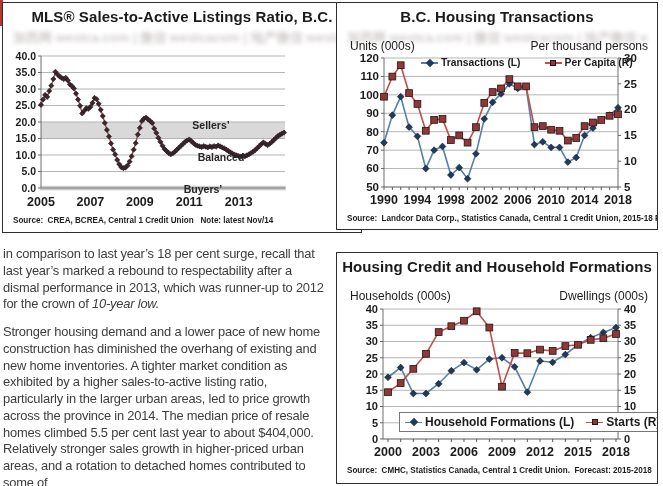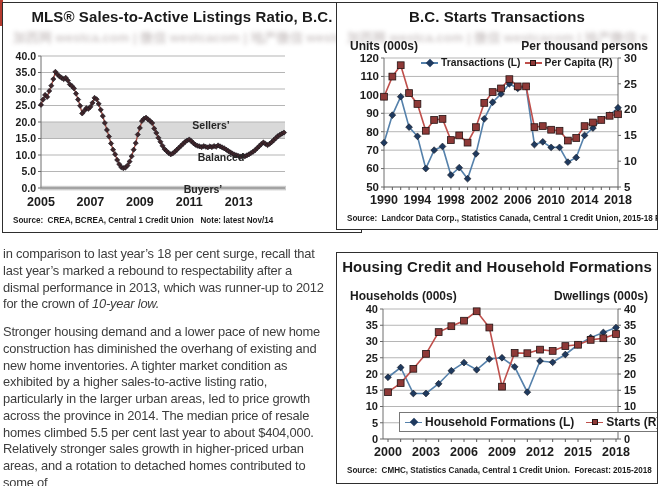--- a/index.html
+++ b/index.html
@@ -6,30 +6,30 @@
   .page{position:relative;width:663px;height:486px;background:#fff;overflow:hidden;
         font-family:"Liberation Sans",sans-serif;}
   .chart-box{position:absolute;background:#fff;border:1.5px solid #2e2e2e;box-sizing:border-box;overflow:hidden;}
   #chart1{left:2px;top:2px;width:360px;height:231px;}
   #chart2{left:336px;top:2px;width:322px;height:228px;}
   #chart3{left:336px;top:252px;width:322px;height:232px;}
   .chart-title{position:absolute;top:5px;left:0;right:0;text-align:center;font-weight:bold;
                font-size:15px;color:#1a1a1a;letter-spacing:.1px;white-space:nowrap;}
   .title-blur{position:absolute;top:26px;left:10px;right:10px;text-align:center;font-size:13px;
               font-weight:bold;color:#9a8d8d;filter:blur(2.3px);opacity:.45;white-space:nowrap;overflow:hidden;}
-  .corner-label{position:absolute;top:36px;font-weight:bold;font-size:12px;color:#1c1c1c;white-space:nowrap;}
+  .corner-label{position:absolute;top:36px;font-weight:normal;font-size:12px;color:#1c1c1c;white-space:nowrap;}
   .corner-left{left:13px;} .corner-right{right:9px;}
   .plot-svg{position:absolute;left:0;top:0;}
   svg text{font-family:"Liberation Sans",sans-serif;font-weight:bold;fill:#1c1c1c;}
   .chart-source{position:absolute;left:10px;font-size:9.3px;font-weight:bold;color:#1c1c1c;
                 white-space:pre;transform:scaleX(.87);transform-origin:left center;}
   #chart1 .chart-source{top:212px;} #chart2 .chart-source{top:210px;} #chart3 .chart-source{top:212px;}
   .annot{position:absolute;width:130px;text-align:center;font-size:10.5px;font-weight:bold;color:#262626;margin-top:28px;}
   .legend{position:absolute;display:flex;align-items:center;font-weight:bold;color:#1c1c1c;}
-  .legend2{left:84px;top:54px;gap:4px;font-size:10.3px;}
+  .legend2{left:84px;top:54px;gap:24px;font-size:10.3px;}
   .legend3{left:62px;top:159px;gap:12px;font-size:12px;border:1px solid #777;background:#fff;
            padding:2px 7px 2px 5px;white-space:nowrap;}
   .lentry{display:flex;align-items:center;gap:3px;white-space:nowrap;}
   .lm{position:relative;display:inline-block;width:17px;height:9px;}
   .lm .line{position:absolute;left:0;top:4px;width:17px;height:1.6px;}
   .lm .dia{position:absolute;left:5.5px;top:1.5px;width:6px;height:6px;transform:rotate(45deg);}
   .lm .sq{position:absolute;left:5.5px;top:1.5px;width:6px;height:6px;border:1px solid #241313;box-sizing:border-box;}
   .lm.blue .line{background:#5581ab;} .lm.blue .dia{background:#1f3a5f;}
   .lm.red .line{background:#bf4f4b;} .lm.red .sq{background:#8e3937;}
   .text-col{position:absolute;left:3px;top:246px;width:336px;font-size:12.9px;line-height:16.75px;
@@ -328,21 +328,21 @@
         <path d="M 278.9406779661017 127.95000000000002 L 281.5406779661017 130.55 L 278.9406779661017 133.15 L 276.3406779661017 130.55 Z" fill="#41262b" stroke="#14161f" stroke-width="0.6"></path>
         <path d="M 281 126.96000000000001 L 283.6 129.56 L 281 132.16 L 278.4 129.56 Z" fill="#41262b" stroke="#14161f" stroke-width="0.6"></path>
       </svg>
     <div class="annot" style="left:143px;top:88px;">Sellers’</div>
     <div class="annot" style="left:153px;top:120px;">Balanced</div>
     <div class="annot" style="left:135px;top:152px;">Buyers’</div>
     <div class="chart-source">Source:  CREA, BCREA, Central 1 Credit Union   Note: latest Nov/14</div>
   </div>
 
   <div class="chart-box" id="chart2">
-    <div class="chart-title">B.C. Starts Transactions</div>
+    <div class="chart-title">B.C. Housing Transactions</div>
     <div class="title-blur">加西网 westca.com | 微信 westcacom | 地产微信 westcahouse</div>
     <div class="corner-label corner-left">Units (000s)</div>
     <div class="corner-label corner-right">Per thousand persons</div>
     <svg class="plot-svg" id="plot1" width="319" height="225">
         <line x1="47" y1="55" x2="281" y2="55" stroke="#b5b5b5" stroke-width="1"></line>
         <line x1="44" y1="55" x2="47" y2="55" stroke="#666" stroke-width="1"></line>
         <text x="42" y="58.8" text-anchor="end" font-size="11.5">120</text>
         <line x1="47" y1="73.42857142857143" x2="281" y2="73.42857142857143" stroke="#b5b5b5" stroke-width="1"></line>
         <line x1="44" y1="73.42857142857143" x2="47" y2="73.42857142857143" stroke="#666" stroke-width="1"></line>
         <text x="42" y="77.22857142857143" text-anchor="end" font-size="11.5">110</text>

